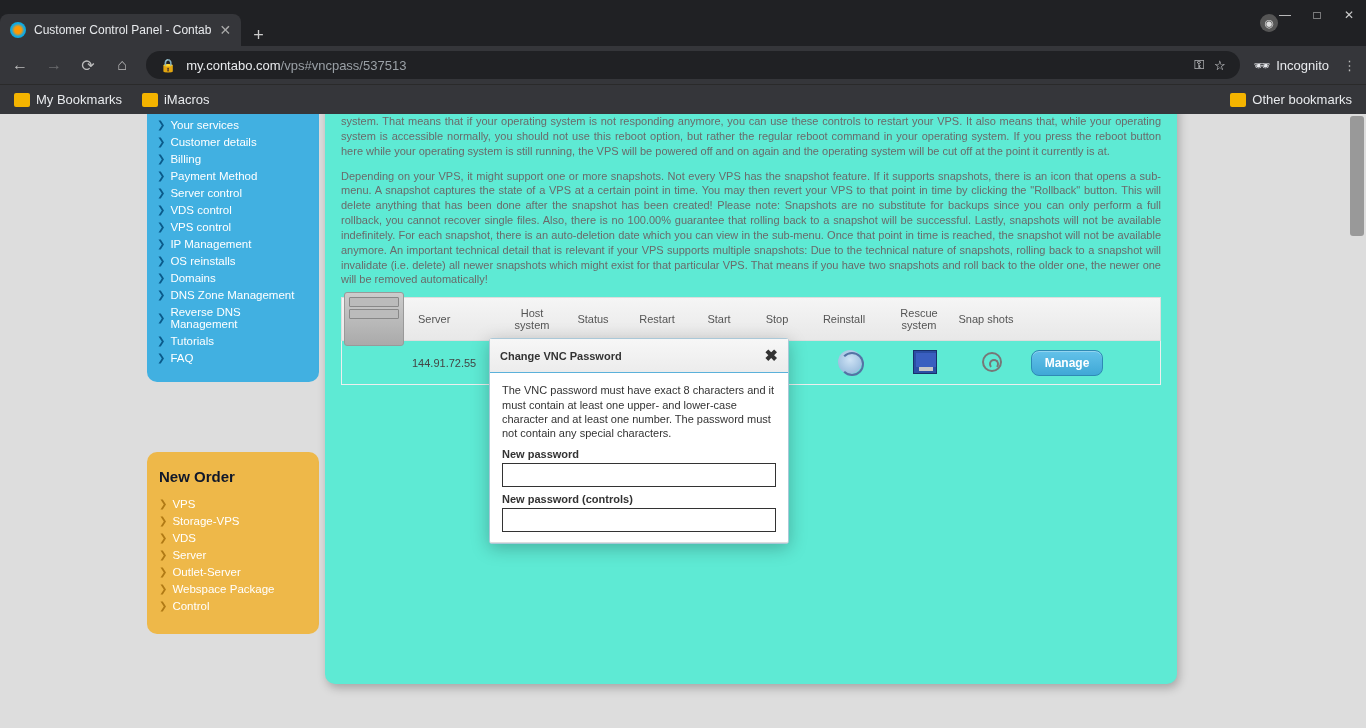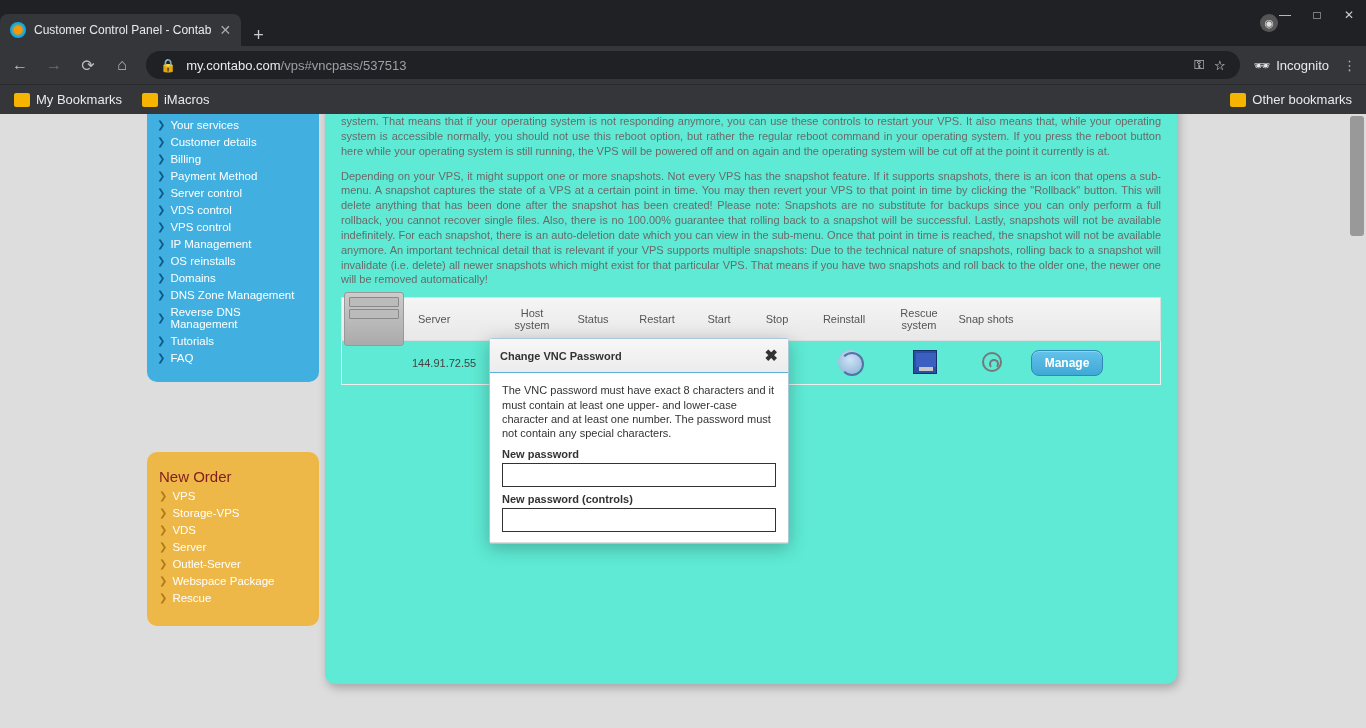--- a/index.html
+++ b/index.html
@@ -24,21 +24,21 @@
 .bm-folder{width:16px;height:14px;background:#f4b400;border-radius:2px}
 .viewport{position:absolute;top:114px;left:0;right:0;bottom:0;background:#ddd;overflow:hidden}
 .scroll-thumb{position:absolute;right:2px;top:2px;width:14px;height:120px;background:#999;border-radius:3px}
 .page{width:1120px;margin:0 auto;position:relative}
 .sidebar{position:absolute;left:24px;top:-10px;width:172px}
 .panel-blue{background:#41b0e1;border-radius:10px;padding:12px 10px 16px;color:#fff;font-size:11.5px}
 .panel-blue .item,.panel-yellow .item{display:flex;align-items:center;gap:5px;padding:2.5px 0;cursor:pointer}
 .chev{color:#0a5a8a;font-size:10px}
 .panel-yellow .chev{color:#b07a15}
 .panel-yellow{background:#eeb849;border-radius:10px;padding:16px 12px 20px;color:#fff;font-size:11.5px;margin-top:70px}
-.panel-yellow h3{color:#7f1d1d;font-size:15px;font-weight:normal;margin-bottom:2px}
+.panel-yellow h3{color:#0f172a;font-size:15px;font-weight:bold;margin-bottom:10px}
 .main{position:absolute;left:202px;top:-10px;width:852px;background:#5eead4;border-radius:0 0 10px 10px;box-shadow:2px 4px 10px rgba(0,0,0,0.25);padding:10px 16px 30px;min-height:580px}
 .desc{color:#6a6a6a;font-size:11px;line-height:1.35;text-align:justify;margin-bottom:10px}
 .server-area{position:relative}
 .server-header{display:flex;align-items:center;background:linear-gradient(#f5f5f5,#e8e8e8);border:1px solid #ddd;height:44px;font-size:11px;color:#555}
 .server-img{width:60px;height:54px;margin:-6px 6px -6px 2px;background:linear-gradient(#ccc,#aaa);border:1px solid #999;border-radius:3px;position:relative}
 .server-img::before,.server-img::after{content:'';position:absolute;left:4px;right:4px;height:8px;background:#bbb;border:1px solid #888;border-radius:1px}
 .server-img::before{top:4px}
 .server-img::after{top:16px}
 .hcell{text-align:center;flex:0 0 auto}
 .hc-server{width:92px;text-align:left;padding-left:8px}
@@ -213,21 +213,21 @@
             <div class="item">
               <span class="chev">❯</span>
               <span>Outlet-Server</span>
             </div>
             <div class="item">
               <span class="chev">❯</span>
               <span>Webspace Package</span>
             </div>
             <div class="item">
               <span class="chev">❯</span>
-              <span>Rescue</span>
+              <span>Control</span>
             </div>
           </div>
       </div>
     </div>
 
     <div class="main">
       <p class="desc">system. That means that if your operating system is not responding anymore, you can use these controls to restart your VPS. It also means that, while your operating system is accessible normally, you should not use this reboot option, but rather the regular reboot command in your operating system. If you press the reboot button here while your operating system is still running, the VPS will be powered off and on again and the operating system will be cut off at the point it currently is at.</p>
       <p class="desc">Depending on your VPS, it might support one or more snapshots. Not every VPS has the snapshot feature. If it supports snapshots, there is an icon that opens a sub-menu. A snapshot captures the state of a VPS at a certain point in time. You may then revert your VPS to that point in time by clicking the "Rollback" button. This will delete anything that has been done after the snapshot has been created! Please note: Snapshots are no substitute for backups since you can only perform a full rollback, you cannot recover single files. Also, there is no 100.00% guarantee that rolling back to a snapshot will be successful. Lastly, snapshots will not be available indefinitely. For each snapshot, there is an auto-deletion date which you can view in the sub-menu. Once that point in time is reached, the snapshot will not be available anymore. An important technical detail that is relevant if your VPS supports multiple snapshots: Due to the technical nature of snapshots, rolling back to a snapshot will invalidate (i.e. delete) all newer snapshots which might exist for that particular VPS. That means if you have two snapshots and roll back to the older one, the newer one will be removed automatically!</p>
 
       <div class="server-area">

